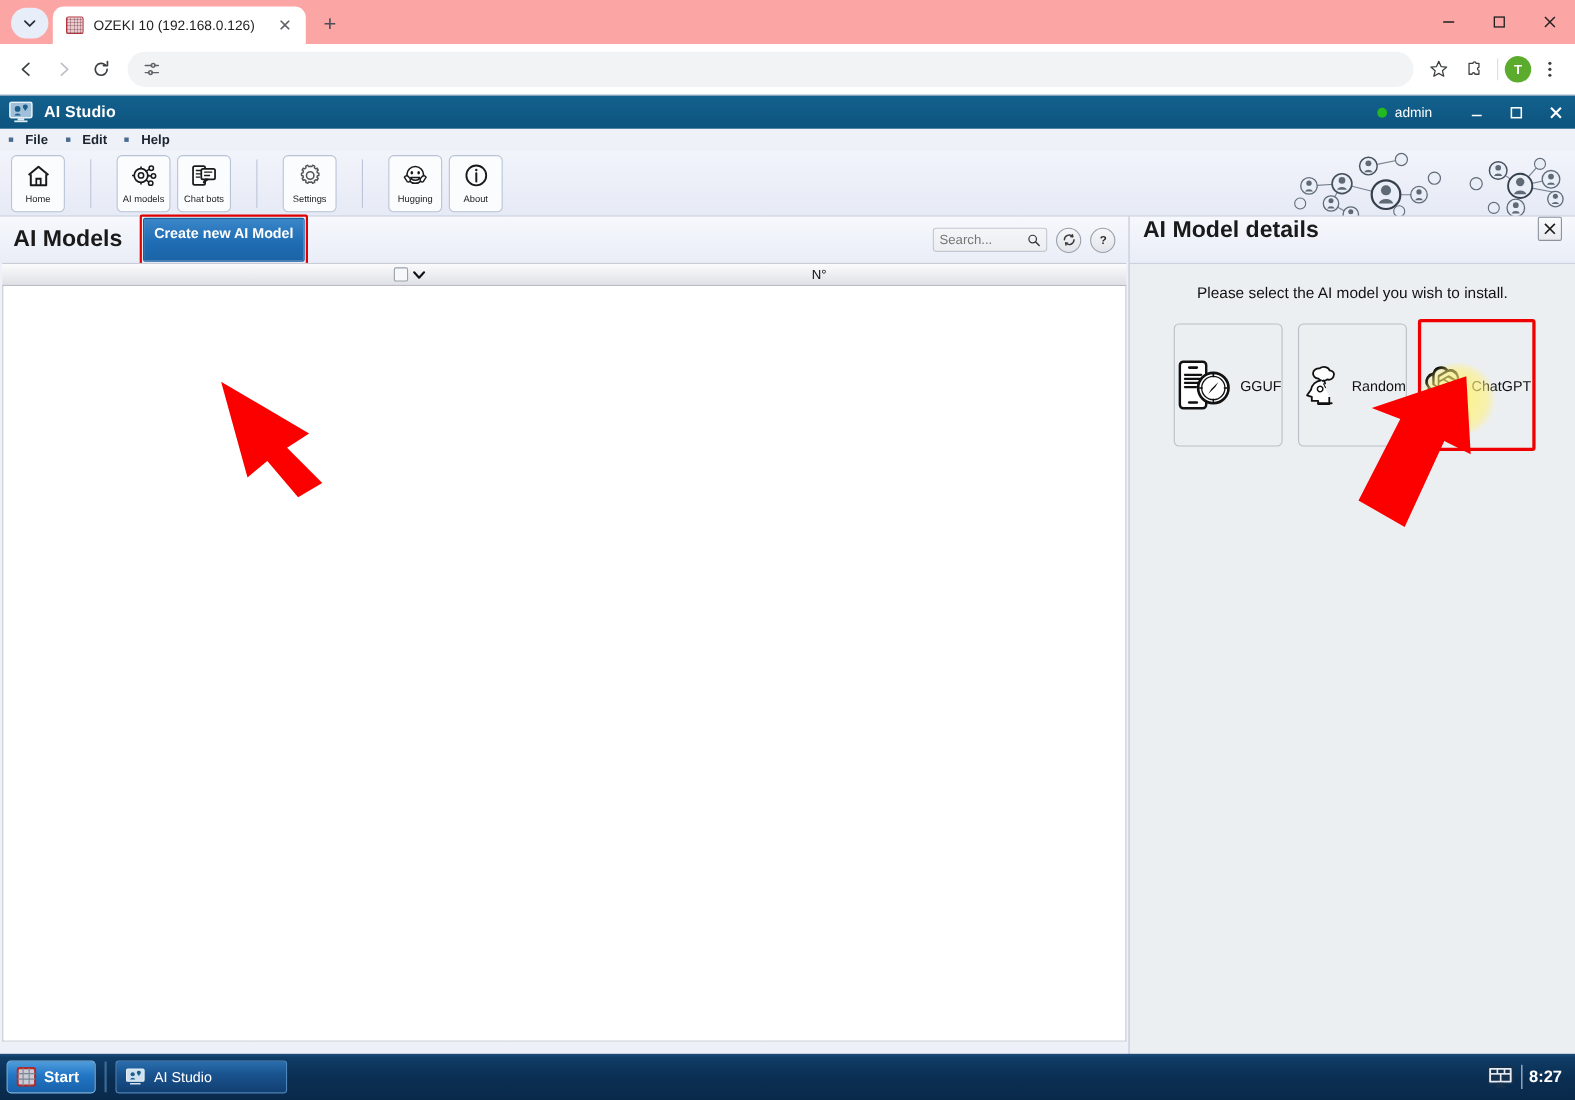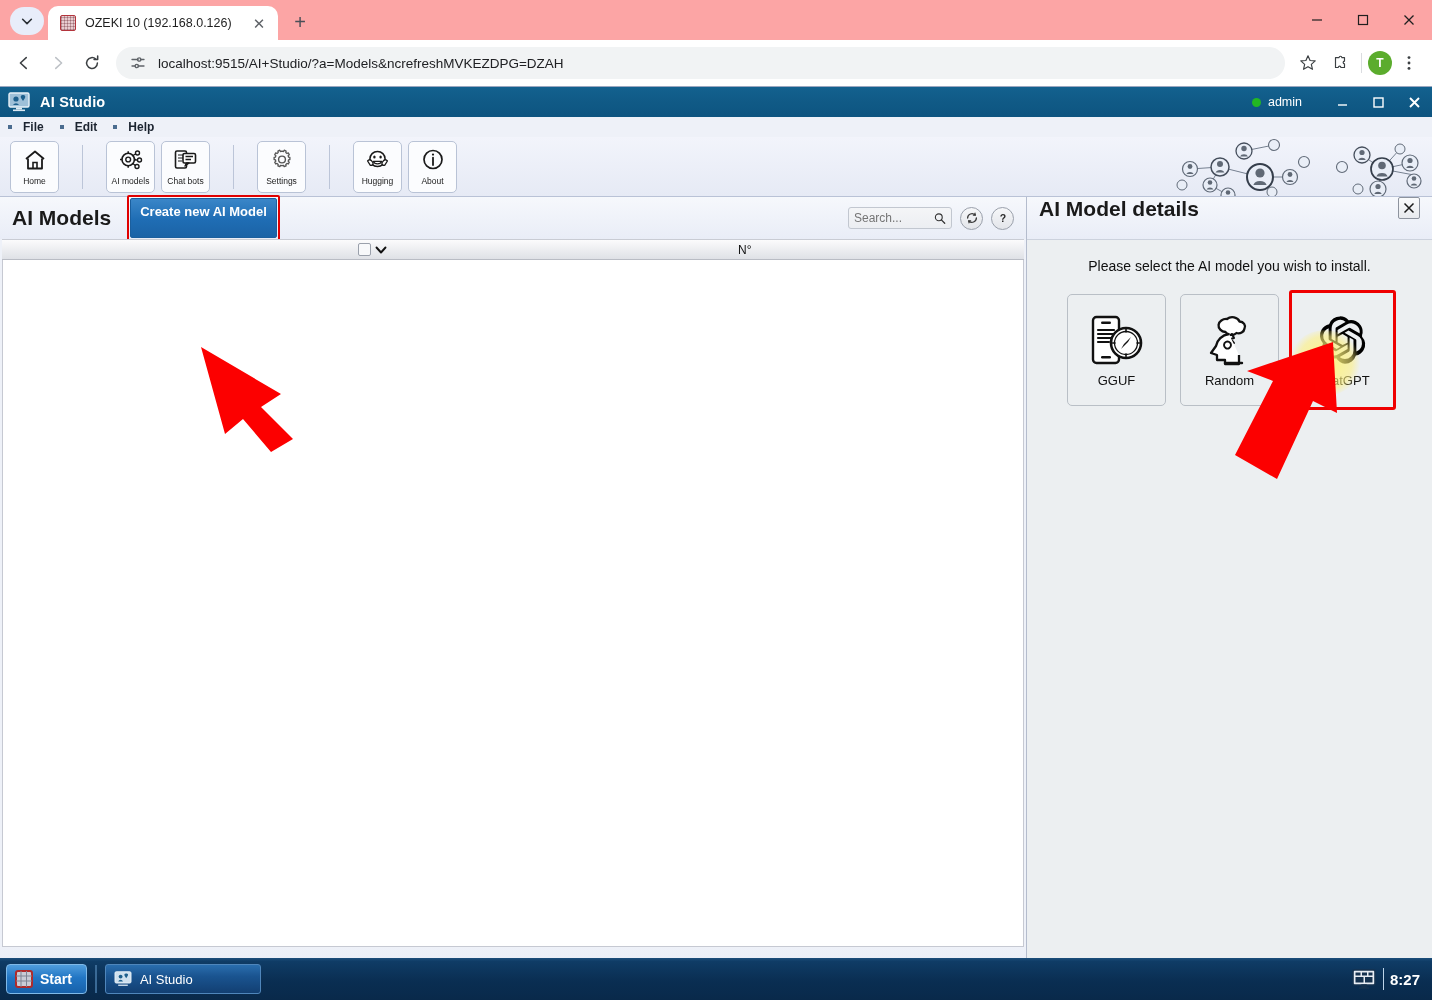--- a/index.html
+++ b/index.html
@@ -323,21 +323,21 @@
     margin-bottom: 20px;
   }
   .model-cards {
     display:flex; justify-content:center; gap: 14px;
   }
   .model-card {
     width: 99px; height: 112px;
     background: #eceff1;
     border: 1px solid #b9bfc6;
     border-radius: 5px;
-    display:flex; flex-direction:column;
+    display:flex; flex-direction:row;
     align-items:center; justify-content:center;
     gap: 6px; cursor:pointer;
     position: relative;
   }
   .model-card.highlight { border: none; }
   .card-hl {
     position:absolute; left:-4px; top:-4px; right:-4px; bottom:-4px;
     border: 3px solid #ef0000; border-radius: 3px;
     pointer-events:none;
   }
@@ -446,21 +446,20 @@
         <path d="M16.3 2.2 L16.3 6.2 L12.3 6.2" fill="none" stroke="currentColor" stroke-width="1.7" stroke-linecap="round" stroke-linejoin="round"></path>
       </svg>
     </div>
 
     <div class="omnibox">
       <svg width="16" height="16" viewBox="0 0 16 16">
         <path d="M2 4.5 H8 M10.5 4.5 H14 M2 11 H5.5 M8 11 H14" stroke="#5f6368" stroke-width="1.3" stroke-linecap="round"></path>
         <circle cx="9.2" cy="4.5" r="1.7" fill="none" stroke="#5f6368" stroke-width="1.3"></circle>
         <circle cx="6.8" cy="11" r="1.7" fill="none" stroke="#5f6368" stroke-width="1.3"></circle>
       </svg>
-      <span class="omnibox-url">localhost:9515/AI+Studio/?a=Models&amp;ncrefreshMVKEZDPG=DZAH</span>
     </div>
 
     <div class="tb-icon">
       <svg width="18" height="18" viewBox="0 0 20 20">
         <path d="M10 2 L12.3 7.2 L18 7.7 L13.7 11.5 L15 17 L10 14.1 L5 17 L6.3 11.5 L2 7.7 L7.7 7.2 Z" fill="none" stroke="#3c4043" stroke-width="1.3" stroke-linejoin="round"></path>
       </svg>
     </div>
     <div class="tb-icon">
       <svg width="18" height="18" viewBox="0 0 20 20">
         <path d="M5 4 h4 a1.5 1.5 0 0 1 3 0 h3 v4 a1.5 1.5 0 0 0 0 3 v4 h-4 a1.5 1.5 0 0 0 -3 0 H5 Z" fill="none" stroke="#3c4043" stroke-width="1.3" stroke-linejoin="round"></path>

